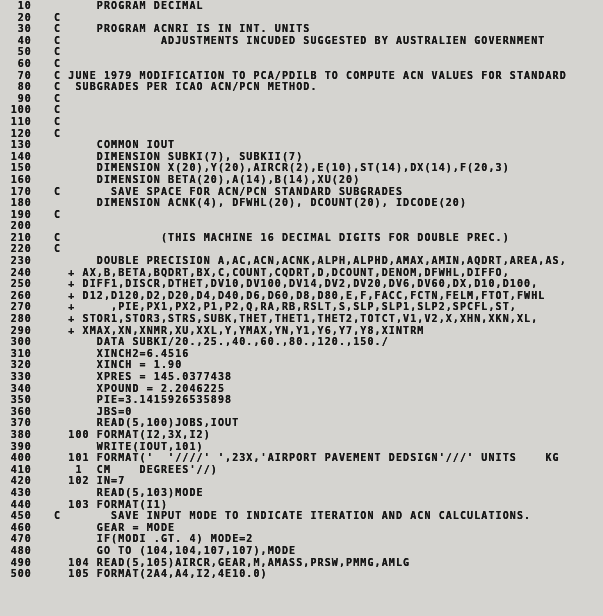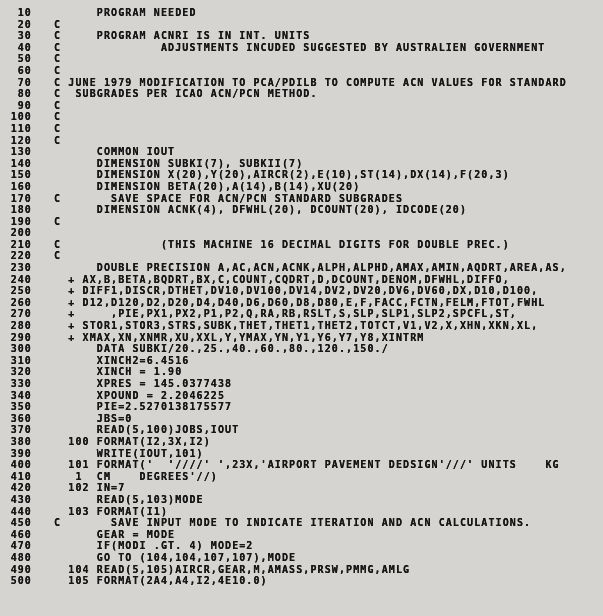--- a/index.html
+++ b/index.html
@@ -10,21 +10,20 @@
   body {
     width: 603px;
     height: 616px;
     overflow: hidden;
   }
   .page {
     position: relative;
     width: 603px;
     height: 616px;
     background: #d5d4d0;
-    padding-top: 7px;
     box-sizing: border-box;
     font-family: "DejaVu Sans Mono", "Liberation Mono", monospace;
     font-size: 10px;
     font-weight: bold;
     color: #161616;
     text-shadow: 0 0 0.4px #161616;
   }
   .code-line {
     display: flex;
     height: 11.6px;
@@ -47,21 +46,21 @@
     flex: 0 0 auto;
   }
 </style>
 </head>
 <body>
 
 <div class="page" id="listing-page">
 
     <div class="code-line">
       <span class="line-number">10</span>
-      <span class="code-text">       PROGRAM NEEDED</span>
+      <span class="code-text">       PROGRAM DECIMAL</span>
     </div>
 
     <div class="code-line">
       <span class="line-number">20</span>
       <span class="code-text"> C</span>
     </div>
 
     <div class="code-line">
       <span class="line-number">30</span>
       <span class="code-text"> C     PROGRAM ACNRI IS IN INT. UNITS</span>
@@ -216,21 +215,21 @@
       <span class="code-text">       XPRES = 145.0377438</span>
     </div>
 
     <div class="code-line">
       <span class="line-number">340</span>
       <span class="code-text">       XPOUND = 2.2046225</span>
     </div>
 
     <div class="code-line">
       <span class="line-number">350</span>
-      <span class="code-text">       PIE=2.5270138175577</span>
+      <span class="code-text">       PIE=3.1415926535898</span>
     </div>
 
     <div class="code-line">
       <span class="line-number">360</span>
       <span class="code-text">       JBS=0</span>
     </div>
 
     <div class="code-line">
       <span class="line-number">370</span>
       <span class="code-text">       READ(5,100)JOBS,IOUT</span>

